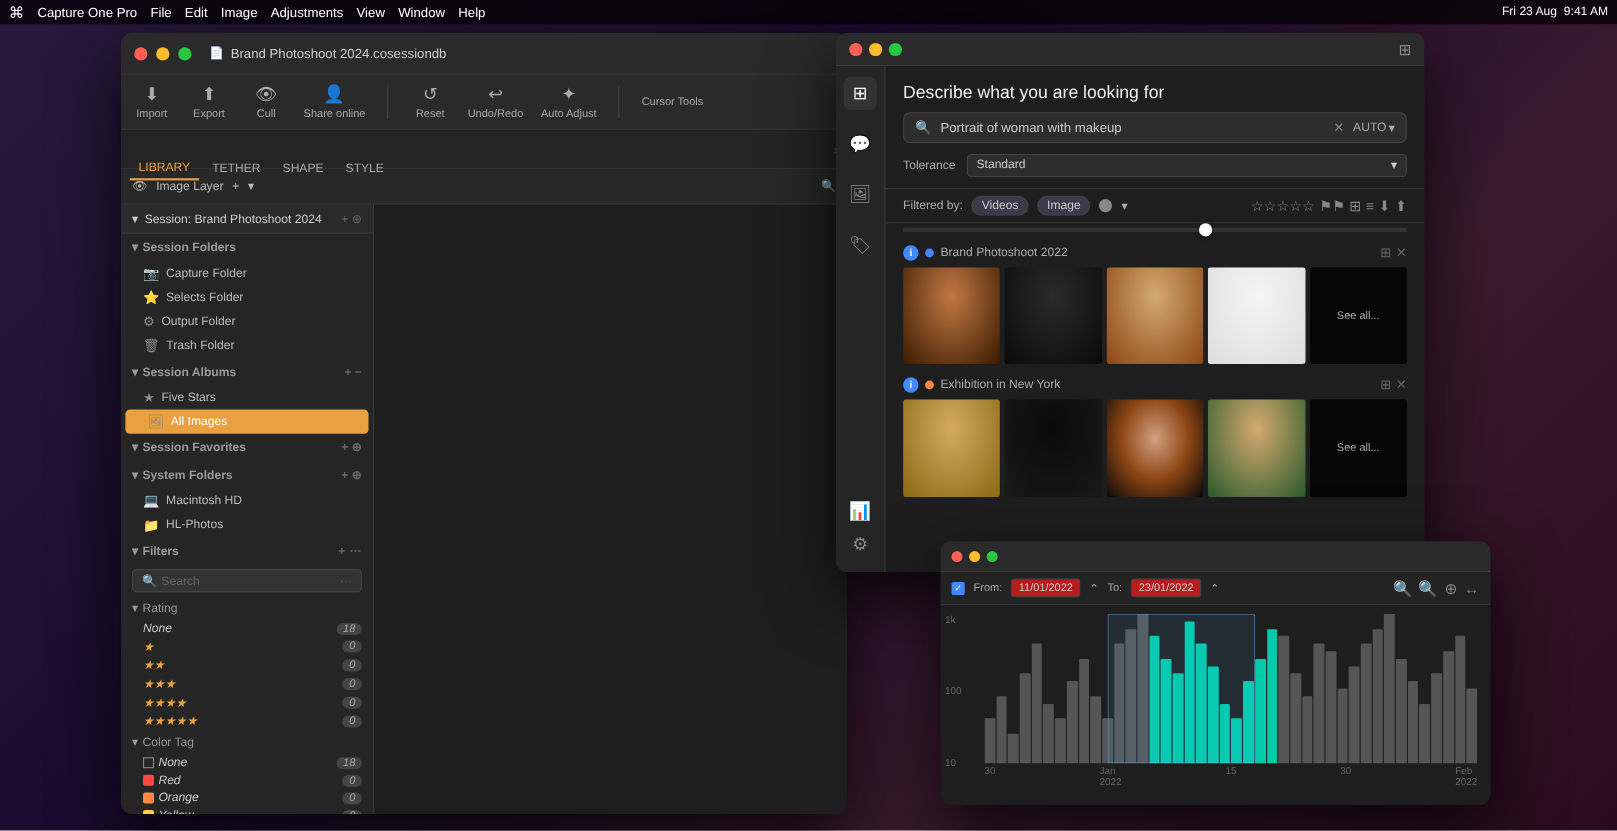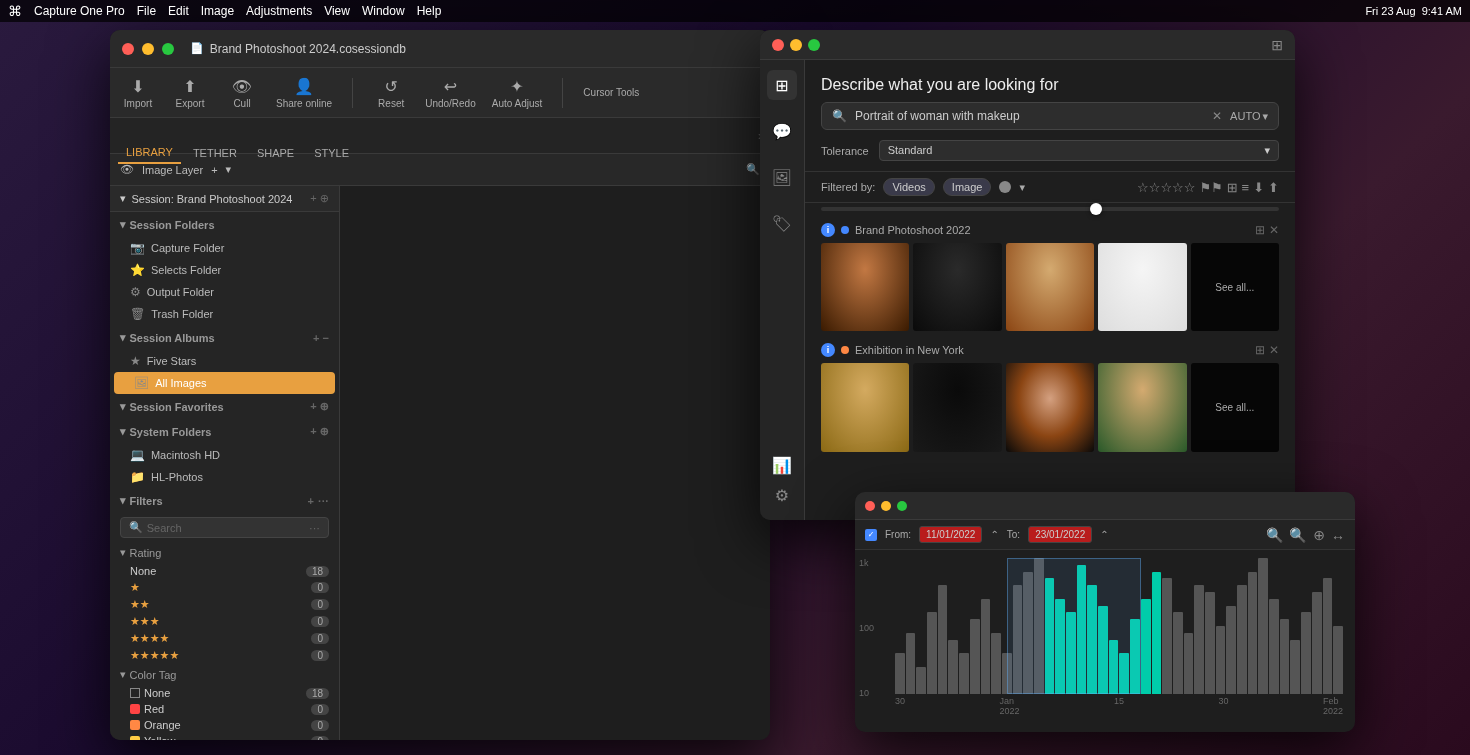--- a/index.html
+++ b/index.html
@@ -205,20 +205,21 @@
       font-size: 11px;
       color: #999;
       cursor: pointer;
     }
     .filter-row {
       display: flex;
       align-items: center;
       padding: 2px 10px 2px 20px;
       font-size: 11px;
       color: #ccc;
+      font-style: italic;
     }
     .filter-row .count {
       margin-left: auto;
       background: #444;
       border-radius: 8px;
       padding: 0 6px;
       font-size: 10px;
       color: #aaa;
     }
     .stars { color: #e8a040; }

